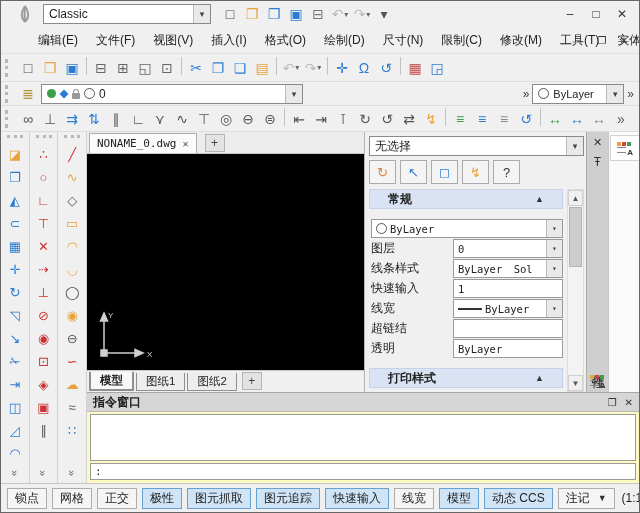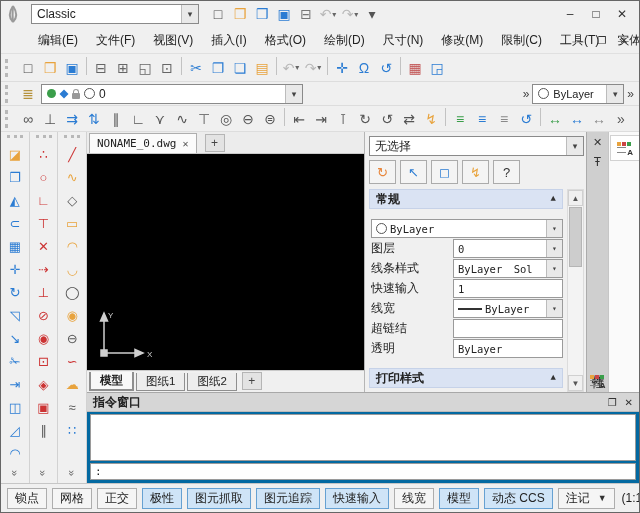--- a/index.html
+++ b/index.html
@@ -1,20 +1,20 @@
 <!DOCTYPE html>
 <html><head>
 <meta charset="utf-8">
 <style>
   html,body{margin:0;padding:0;background:#c9c9c9;}
   .window{width:640px;height:513px;border:1px solid #666;background:#f0f0f0;box-sizing:border-box;
     display:flex;flex-direction:column;overflow:hidden;
     font-family:"Liberation Sans","DejaVu Sans",sans-serif;font-size:12px;color:#222;}
   
-  .titlebar{height:26px;display:flex;align-items:center;padding:0 0;flex:0 0 auto;position:relative;}
+  .titlebar{height:26px;display:flex;align-items:center;padding:0 12px;flex:0 0 auto;position:relative;}
   .logo{width:24px;display:flex;justify-content:center;}
   .combo{background:#fff;border:1px solid #8a8a8a;height:20px;display:flex;align-items:center;box-sizing:border-box;}
   .combo .cval{flex:1;padding:0 5px;white-space:nowrap;overflow:hidden;}
   .combo .carr{width:16px;height:100%;border-left:1px solid #bcbcbc;background:#e9e9e9;display:flex;align-items:center;justify-content:center;color:#444;font-size:9px;}
   .ws-combo{width:168px;margin-left:6px;}
   .qat{display:flex;align-items:center;margin-left:8px;}
   .tbtn{min-width:22px;height:22px;display:flex;align-items:center;justify-content:center;cursor:default;position:relative;}
   .tbtn .glyph{font-size:14px;line-height:1;}
   .tbtn .dd-arrow{display:none;font-size:8px;color:#666;margin-left:1px;}
   .tbtn.has-dd .dd-arrow{display:inline;}
@@ -68,21 +68,21 @@
   .ltab{height:17px;padding:0 9px;display:flex;align-items:center;border:1px solid #8f8f8f;border-top:none;margin-right:2px;transform:skewX(0deg);background:#ededed;font-size:11.5px;}
   .ltab.active{font-weight:bold;background:#f8f8f8;border-width:2px;border-top:none;}
   
   .props{width:222px;background:#f0f0f0;border-left:1px solid #b5b5b5;display:flex;flex-direction:column;flex:0 0 auto;padding:4px 2px 0 4px;box-sizing:border-box;}
   .sel-combo{height:20px;margin-bottom:4px;}
   .prop-toolbar{display:flex;gap:4px;margin-bottom:5px;}
   .pbtn{width:25px;height:22px;border:1px solid #ababab;background:#f4f4f4;display:flex;align-items:center;justify-content:center;}
   .pbtn .glyph{font-size:13px;}
   .props-body{flex:1;display:flex;min-height:0;}
   .props-content{flex:1;min-width:0;}
-  .sec-header{height:18px;background:#dae3f3;display:flex;align-items:center;padding:0 6px;font-weight:bold;border:1px solid #c6d2e8;margin-right:2px;font-family:Liberation Mono, monospace;}
+  .sec-header{height:18px;background:#dae3f3;display:flex;align-items:center;padding:0 18px;font-weight:bold;border:1px solid #c6d2e8;margin-right:2px;}
   .sec-header .col-arrow{margin-left:auto;font-size:9px;color:#333;}
   .sec-gap{height:9px;}
   .prop-row{display:flex;align-items:center;height:19px;margin:1px 2px 1px 2px;}
   .prop-label{width:82px;flex:0 0 auto;white-space:nowrap;overflow:hidden;}
   .prop-value{flex:1;height:17px;background:#fff;border:1px solid #9a9a9a;display:flex;align-items:center;padding:0 0 0 4px;gap:3px;font-family:"DejaVu Sans Mono","Liberation Mono",monospace;font-size:10.5px;min-width:0;}
   .prop-row .swatch,.prop-row .lw-line,.prop-row .dd{display:none;}
   .prop-row.has-swatch .swatch{display:inline-block;flex:0 0 auto;}
   .prop-row.has-lw .lw-line{display:inline-block;width:24px;height:2px;background:#333;flex:0 0 auto;}
   .prop-row.has-dd .dd{display:flex;margin-left:auto;width:15px;height:100%;border-left:1px solid #bcbcbc;background:#e9e9e9;align-items:center;justify-content:center;font-size:8px;color:#444;flex:0 0 auto;}
   .pv-text{white-space:pre;overflow:hidden;}
@@ -100,21 +100,21 @@
   .props-ico{position:relative;width:16px;height:13px;display:inline-block;flex:0 0 auto;}
   .props-ico i{position:absolute;top:0;width:4px;height:4px;}
   .props-ico i.o{left:0;background:#e8a33d;}
   .props-ico i.r{left:5px;background:#cc4444;}
   .props-ico i.g{left:10px;background:#3a9e4a;}
   .props-ico b{position:absolute;right:0;bottom:-2px;font-size:8px;color:#333;font-weight:bold;}
   .props-ico::after{content:"";position:absolute;left:0;bottom:2px;width:9px;height:4px;border-top:1px solid #888;border-bottom:1px solid #888;}
   .side-tabbar{width:33px;background:#fafafa;border-left:1px solid #c6c6c6;flex:0 0 auto;display:flex;flex-direction:column;align-items:center;padding-top:3px;box-sizing:border-box;}
   .side-tab{width:28px;height:24px;background:#fff;border:1px solid #d2d2d2;display:flex;align-items:center;justify-content:center;}
   
-  .cmd{flex:1;display:flex;flex-direction:column;border-top:1px solid #a8a8a8;background:#0369a1;min-height:0;}
+  .cmd{flex:1;display:flex;flex-direction:column;border-top:1px solid #a8a8a8;background:#fef9c3;min-height:0;}
   .cmd-title{height:18px;background:#d6d6d6;border-bottom:1px solid #bbb;display:flex;align-items:center;padding:0 6px;flex:0 0 auto;}
   .cmd-title .t{font-weight:bold;}
   .cmd-title .btns{margin-left:auto;display:flex;gap:8px;font-size:10px;color:#333;}
   .cmd-history{flex:1;background:#fff;border:1px solid #9a9a9a;margin:2px 3px 1px 3px;}
   .cmd-input{height:15px;background:#fff;border:1px solid #9a9a9a;margin:1px 3px 3px 3px;display:flex;align-items:center;padding:0 4px;font-family:"DejaVu Sans Mono","Liberation Mono",monospace;font-size:11px;}
   
   .statusbar{height:28px;border-top:1px solid #c6c6c6;display:flex;align-items:center;padding:0 6px;gap:5px;flex:0 0 auto;overflow:hidden;}
   .sb-btn{height:19px;display:flex;align-items:center;padding:0 7px;border:1px solid #adadad;background:#f5f5f5;white-space:nowrap;font-size:12px;}
   .sb-btn.active{background:#cfe4f7;border-color:#66a1d2;}
   .sb-anno{height:19px;display:flex;align-items:center;gap:8px;padding:0 7px;border:1px solid #adadad;background:#f5f5f5;white-space:nowrap;}
@@ -194,23 +194,23 @@
         <span class="menu-item">视图(V)</span>
 
         <span class="menu-item">插入(I)</span>
 
         <span class="menu-item">格式(O)</span>
 
         <span class="menu-item">绘制(D)</span>
 
         <span class="menu-item">尺寸(N)</span>
 
+        <span class="menu-item">限制(C)</span>
+
         <span class="menu-item">修改(M)</span>
-
-        <span class="menu-item">限制(C)</span>
 
         <span class="menu-item">工具(T)</span>
 
         <span class="menu-item">实体(S)</span>
 
     </span>
 
     <span class="mdi-controls">
       <span class="mbtn">–</span>
       <span class="mbtn">❐</span>

